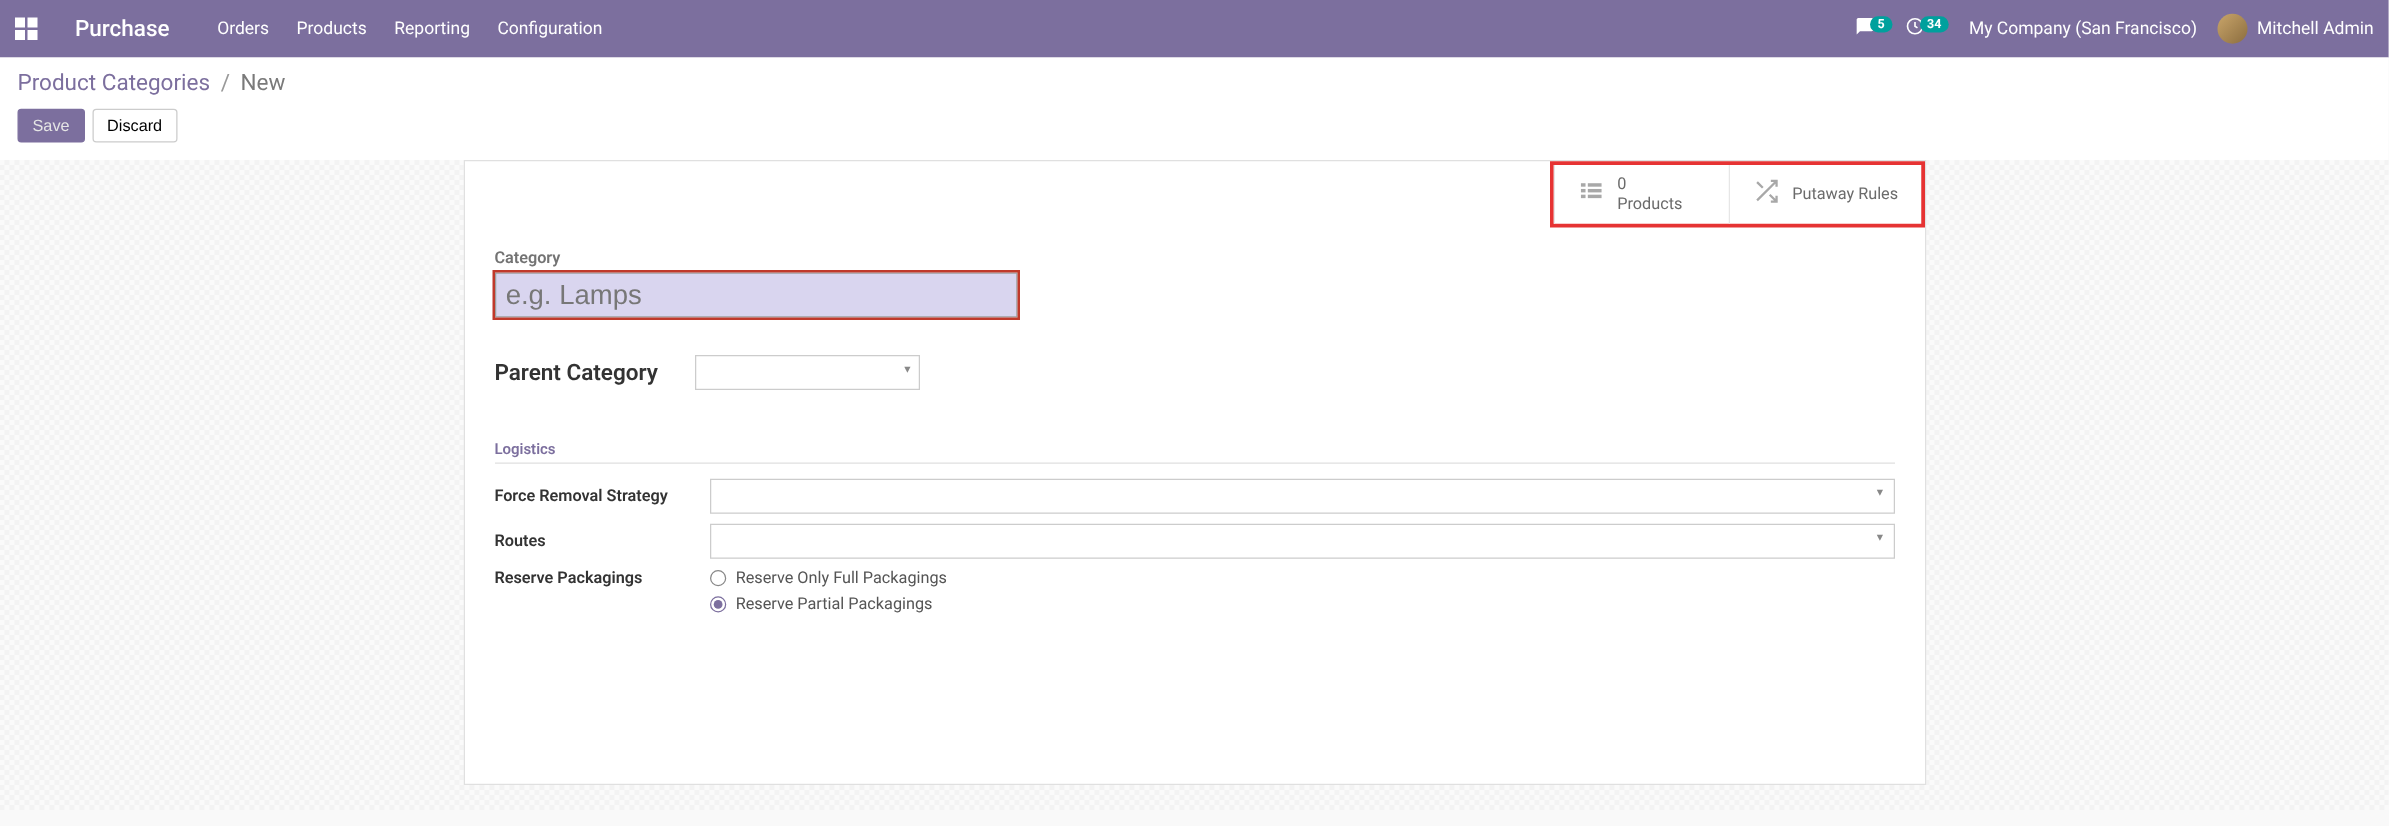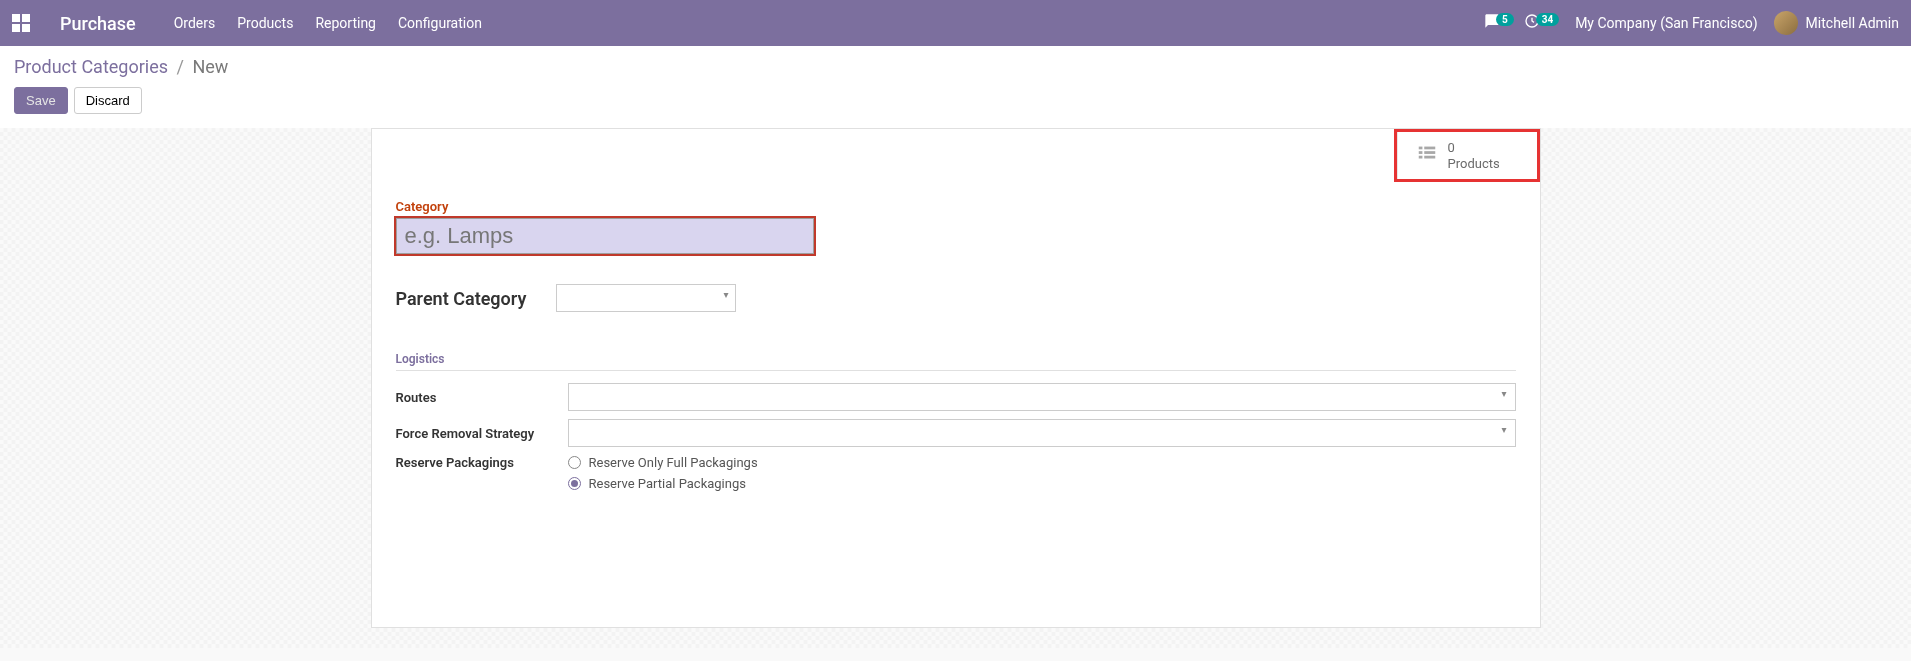--- a/index.html
+++ b/index.html
@@ -192,21 +192,21 @@
       align-items: center;
       margin-bottom: 12px;
     }
     .field-label {
       width: 160px;
       font-weight: 600;
       font-size: 18px;
       color: #333;
     }
     .category-label {
-      color: #c2410c;
+      color: #737373;
       font-weight: 600;
       font-size: 13px;
       margin-bottom: 4px;
     }
     .category-input {
       width: 418px;
       padding: 4px 8px;
       font-size: 22px;
       background: #d9d5ef;
       border: 1px solid #9e9e9e;
@@ -381,43 +381,53 @@
               <rect x="9" y="10" width="12" height="3"></rect>
               <rect x="3" y="15" width="4" height="3"></rect>
               <rect x="9" y="15" width="12" height="3"></rect>
             </svg>
         </span>
         <span class="smart-btn-text">
           <span class="smart-btn-count">0</span>
           <span>Products</span>
         </span>
       </div>
+      <div class="smart-btn">
+        <span class="smart-btn-icon">
+          <svg width="22" height="22" viewBox="0 0 24 24" fill="none" stroke="#a8a8a8" stroke-width="2">
+              <path d="M16 3h5v5M4 20L21 3M21 16v5h-5M15 15l6 6M4 4l5 5"></path>
+            </svg>
+        </span>
+        <span class="smart-btn-text">
+          <span>Putaway Rules</span>
+        </span>
+      </div>
     </div>
 
     <div class="form-body">
       <div class="category-block">
         <div class="category-label">Category</div>
         <input class="category-input" placeholder="e.g. Lamps" style="">
       </div>
 
       <div class="field-row">
         <div class="field-label">Parent Category</div>
         <div class="parent-select"></div>
       </div>
 
       <div class="section-title">Logistics</div>
       <div class="section-divider"></div>
 
       <div class="logistics-row">
+        <div class="logistics-label">Force Removal Strategy</div>
+        <div class="wide-select"></div>
+      </div>
+
+      <div class="logistics-row">
         <div class="logistics-label">Routes</div>
-        <div class="wide-select"></div>
-      </div>
-
-      <div class="logistics-row">
-        <div class="logistics-label">Force Removal Strategy</div>
         <div class="wide-select"></div>
       </div>
 
       <div class="reserve-row">
         <div class="logistics-label">Reserve Packagings</div>
         <div class="radio-group">
           <label class="radio-item">
             <span class="radio-circle"></span>
             <span>Reserve Only Full Packagings</span>
           </label>

